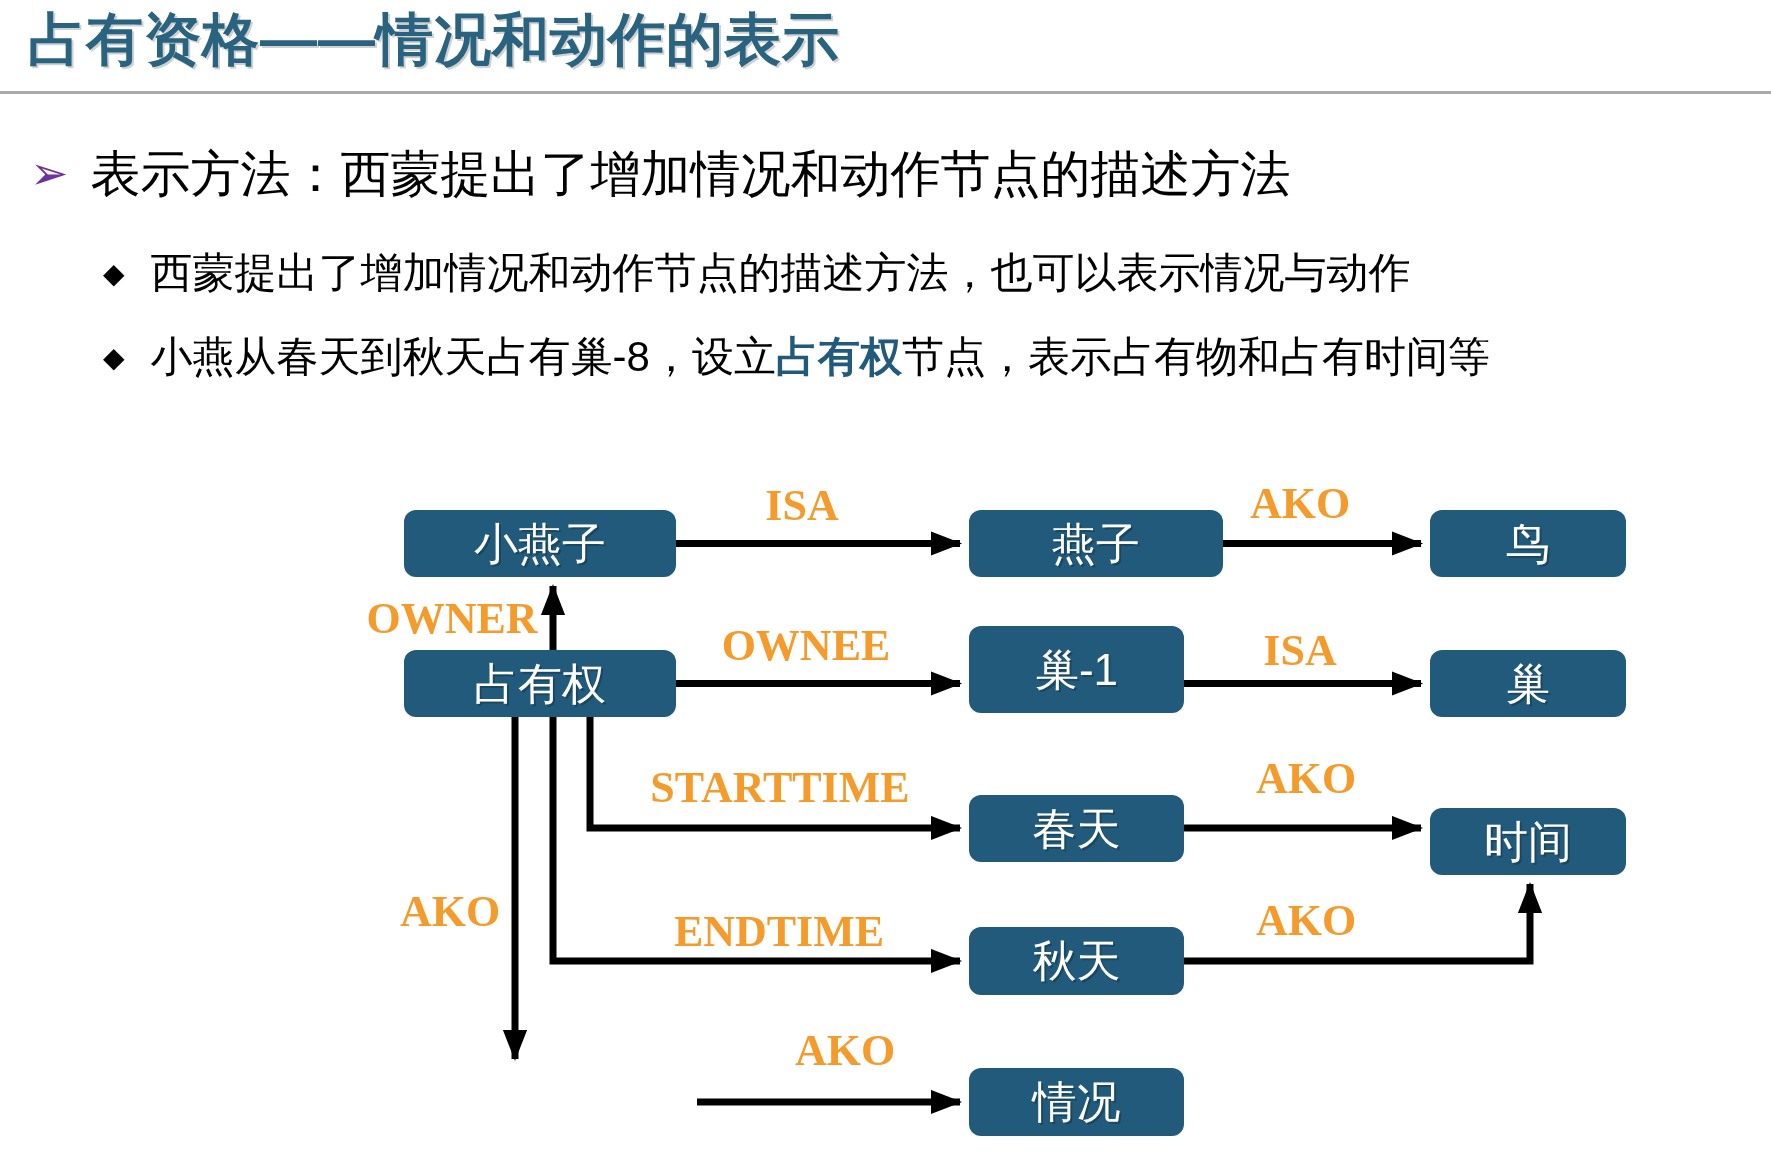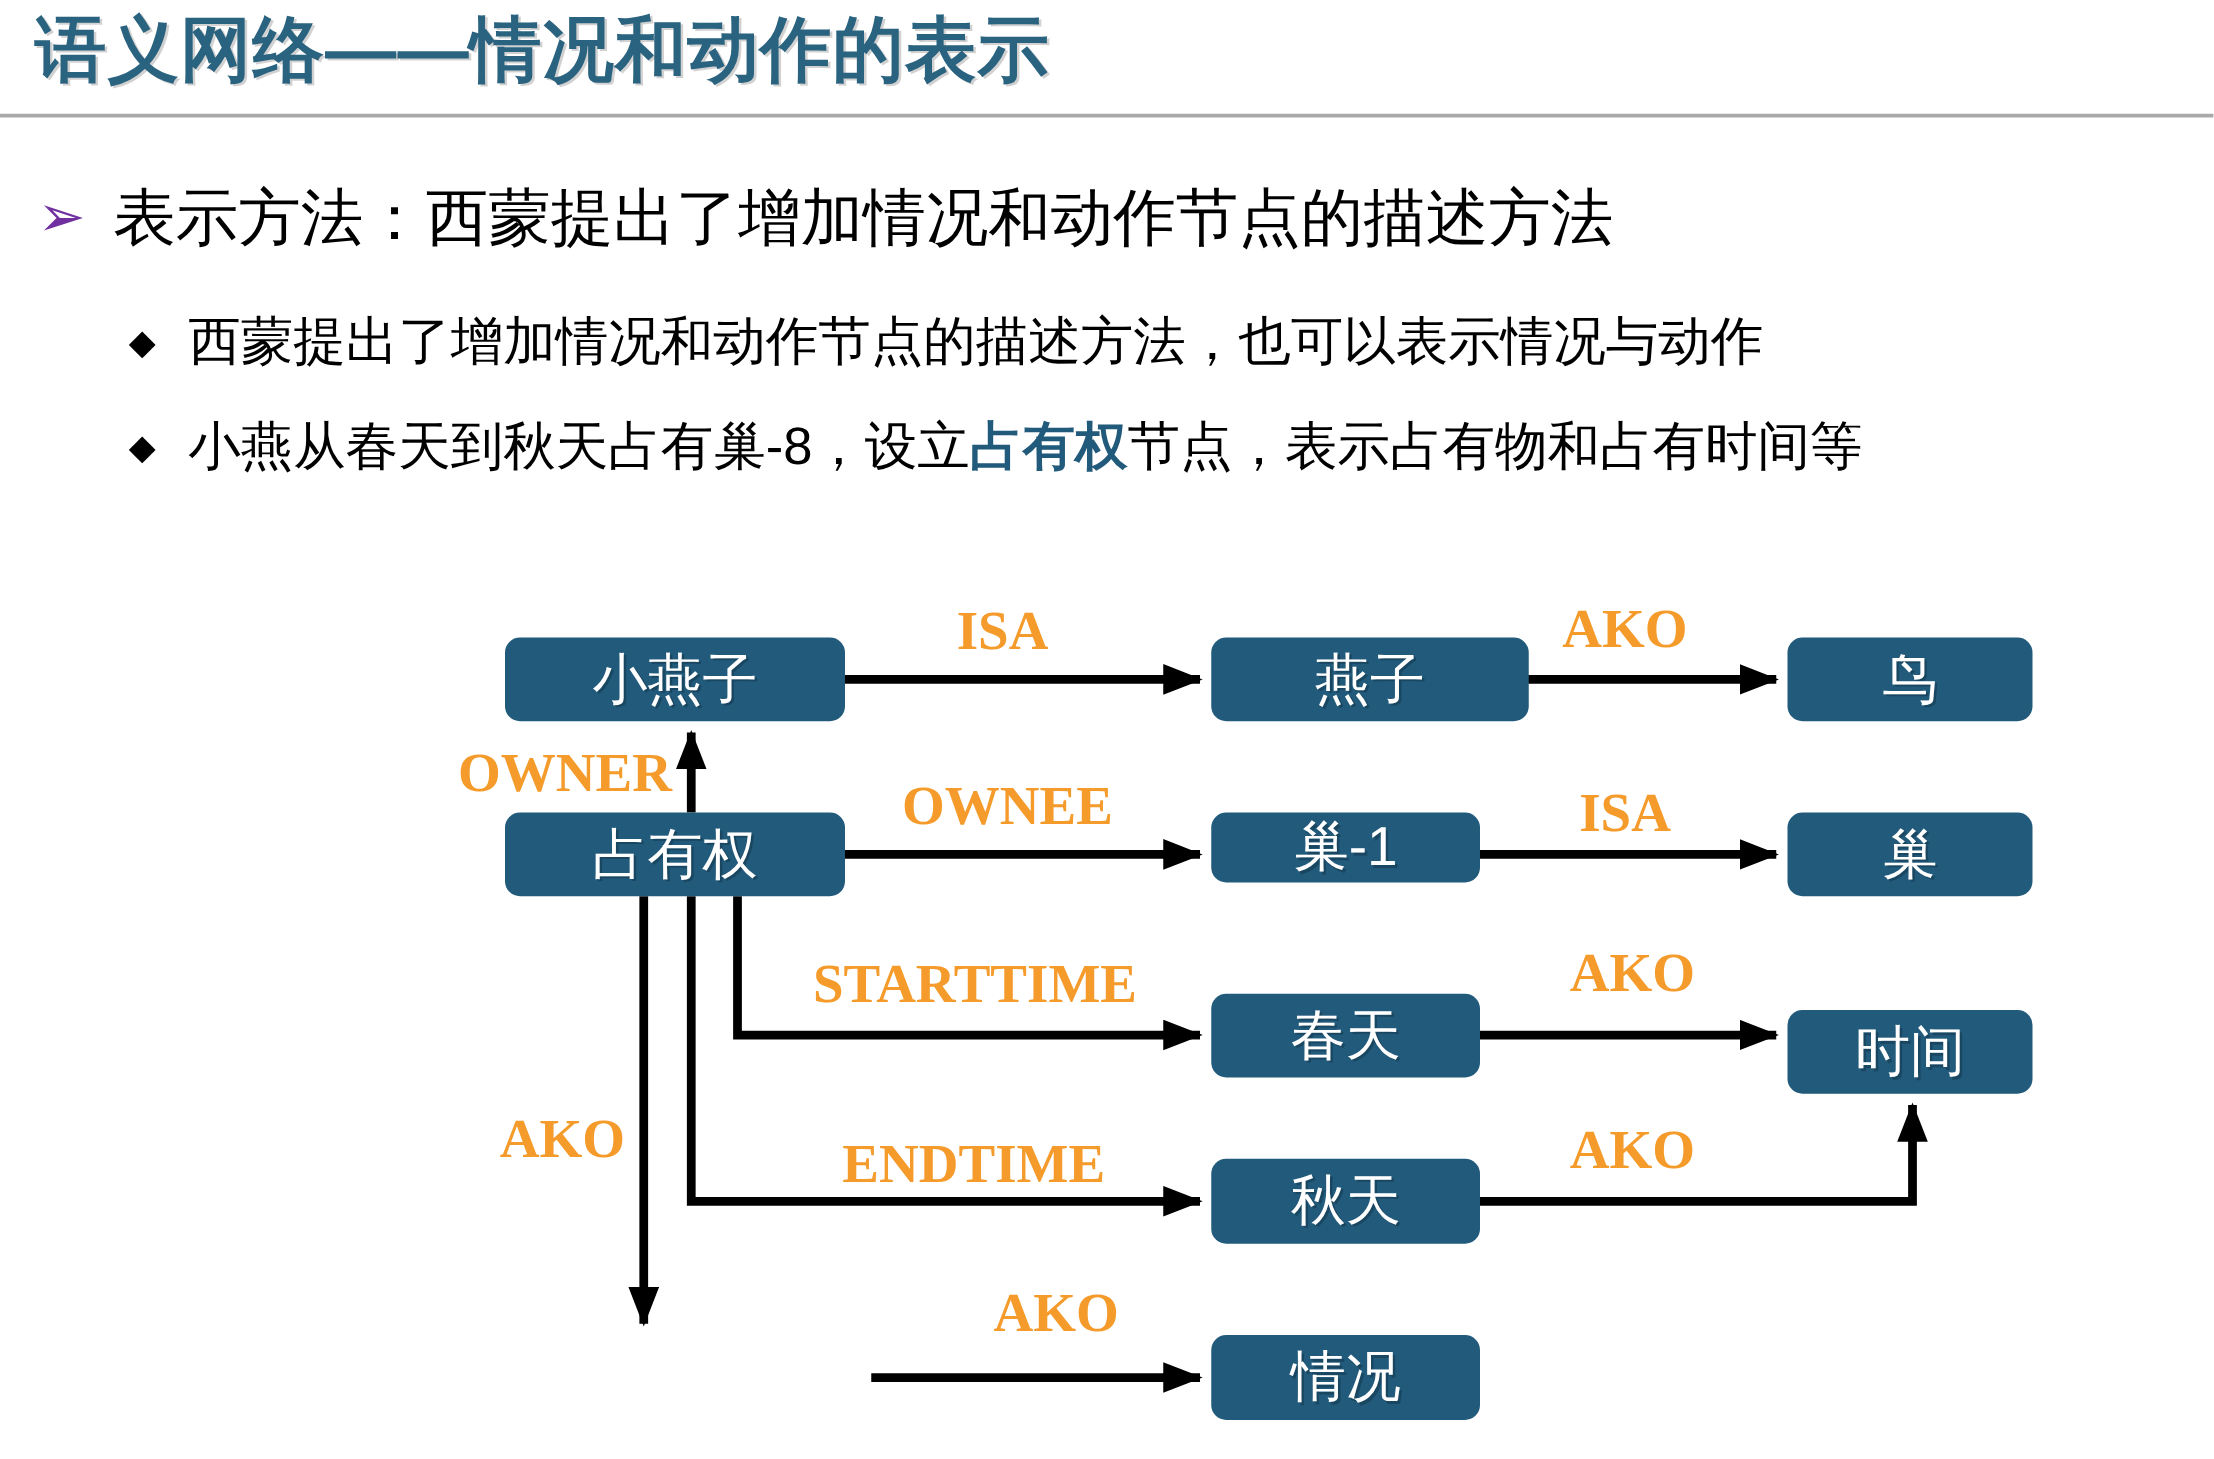--- a/index.html
+++ b/index.html
@@ -48,21 +48,21 @@
     position:absolute;transform:translate(-50%,-50%);
     font-family:"Liberation Serif",serif;font-weight:700;font-size:44px;
     color:#F59B2B;white-space:nowrap;
   }
 </style>
 </head>
 <body>
 
 <div id="page">
 
-  <div id="slide-title">语义网络——情况和动作的表示</div>
+  <div id="slide-title">占有资格——情况和动作的表示</div>
   <div id="title-divider"></div>
 
   <div id="main-bullet" class="bullet-row">
     <span class="marker">➢</span>
     <span class="text">表示方法：西蒙提出了增加情况和动作节点的描述方法</span>
   </div>
 
   <div id="sub-bullet-1" class="bullet-row sub-bullet">
     <span class="marker">◆</span>
     <span class="text">西蒙提出了增加情况和动作节点的描述方法，也可以表示情况与动作</span>
@@ -91,21 +91,21 @@
       <path d="M 1184 961 H 1530 V 884" marker-end="url(#ah)"></path>
       <path d="M 515 717 V 1059" marker-end="url(#ah)"></path>
       <path d="M 697 1102 H 960" marker-end="url(#ah)"></path>
     </g>
   </svg>
 
   <div class="node" style="left:404px;top:510px;width:272px;height:67px">小燕子</div>
   <div class="node" style="left:969px;top:510px;width:254px;height:67px">燕子</div>
   <div class="node" style="left:1430px;top:510px;width:196px;height:67px">鸟</div>
   <div class="node" style="left:404px;top:650px;width:272px;height:67px">占有权</div>
-  <div class="node" style="left:969px;top:650px;width:215px;height:56px">巢-1</div>
+  <div class="node" style="left:969px;top:626px;width:215px;height:87px">巢-1</div>
   <div class="node" style="left:1430px;top:650px;width:196px;height:67px">巢</div>
   <div class="node" style="left:969px;top:795px;width:215px;height:67px">春天</div>
   <div class="node" style="left:1430px;top:808px;width:196px;height:67px">时间</div>
   <div class="node" style="left:969px;top:927px;width:215px;height:68px">秋天</div>
   <div class="node" style="left:969px;top:1068px;width:215px;height:68px">情况</div>
 
   <div class="edge-label" style="left:802px;top:505px">ISA</div>
   <div class="edge-label" style="left:1300px;top:503px">AKO</div>
   <div class="edge-label" style="left:452px;top:618px">OWNER</div>
   <div class="edge-label" style="left:806px;top:645px">OWNEE</div>

